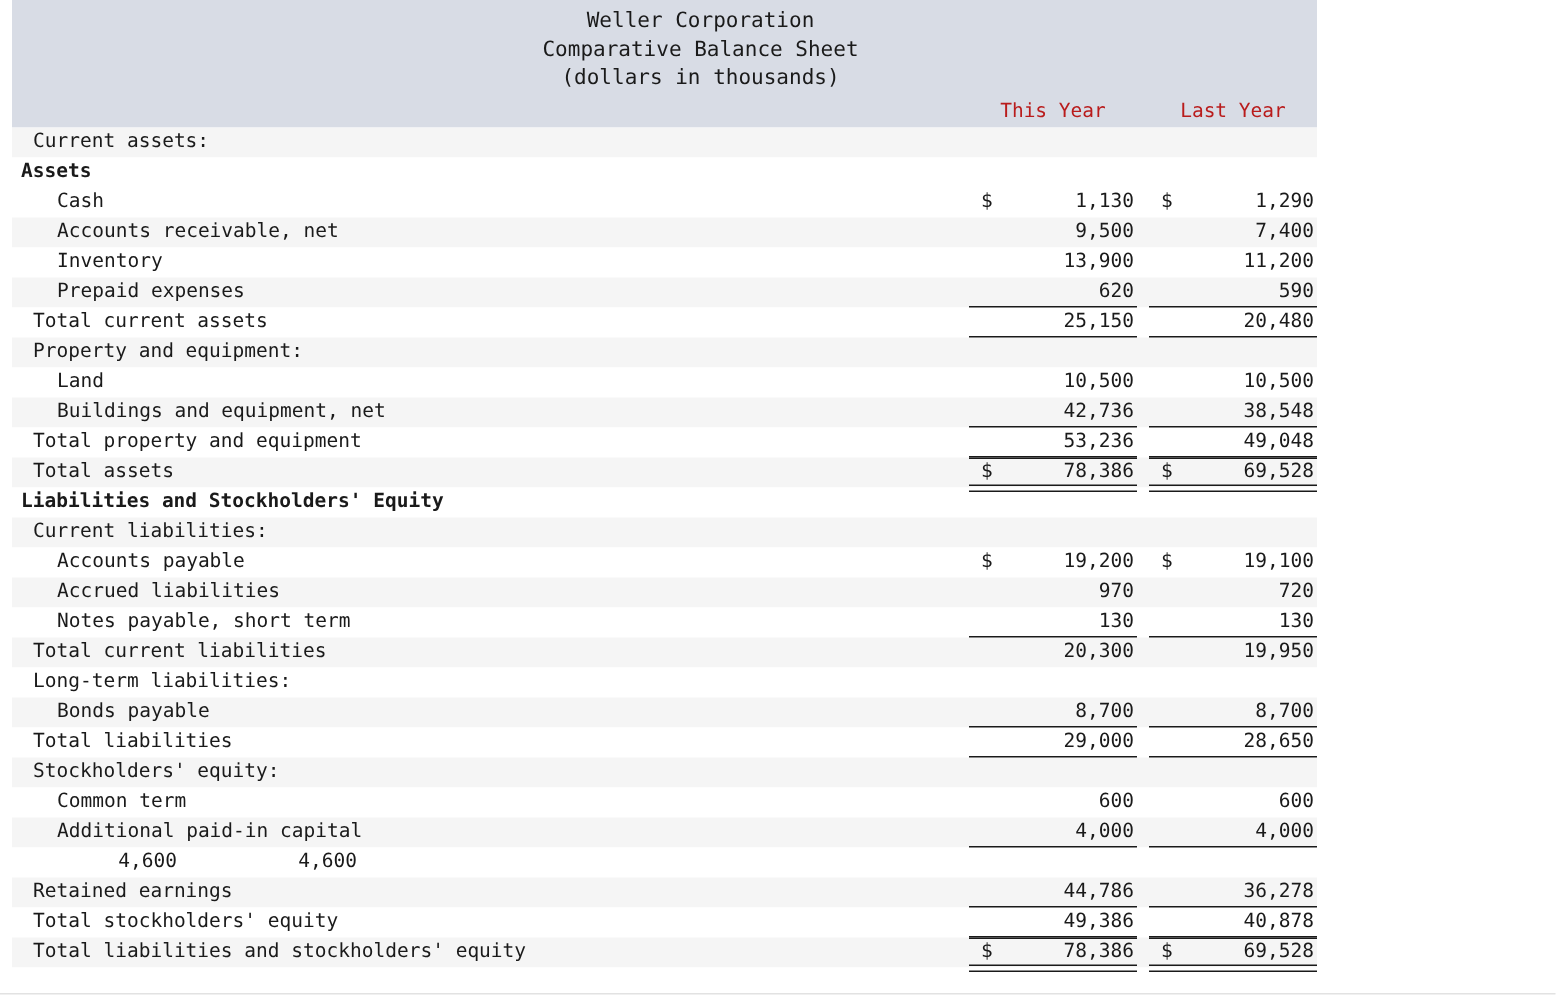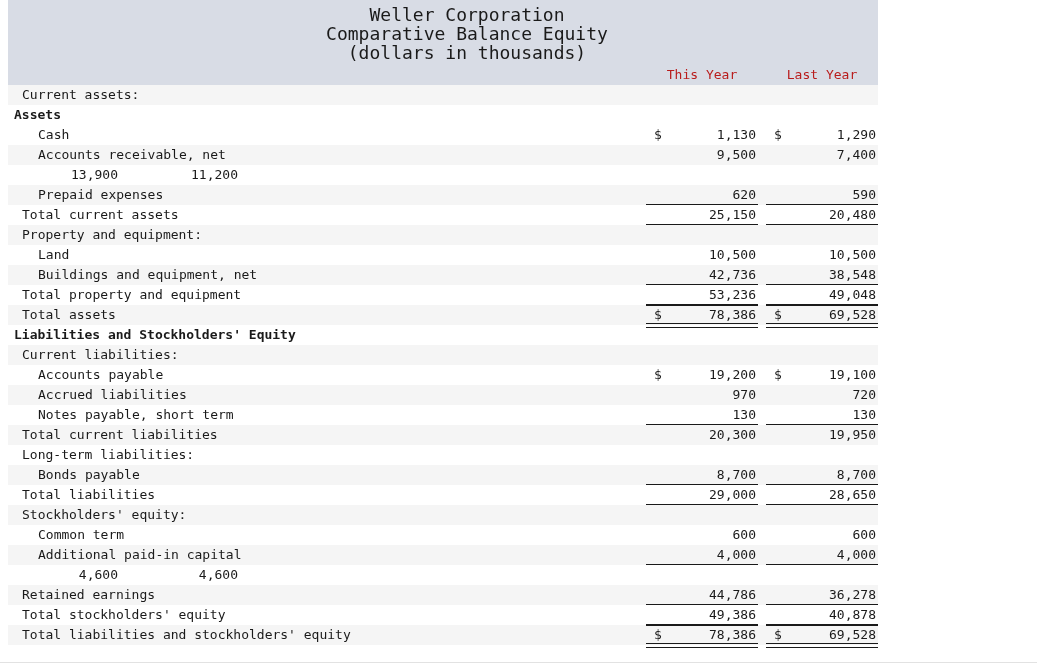--- a/index.html
+++ b/index.html
@@ -24,21 +24,21 @@
   }
 
   
   .hdr-band {
     background: #d8dce5;
     padding-top: 5px;
   }
   .title-line {
     text-align: center;
     line-height: 19px;
-    font-size: 18px;
+    font-size: 14px;
     color: #1a1a1a;
     white-space: pre;
     margin-left: 48px;
   }
   .col-head-row {
     display: flex;
     line-height: 21px;
     padding-top: 2px;
   }
   .col-head-row .lbl { flex: 1 1 auto; }
@@ -130,21 +130,21 @@
     background: #e2e2e2;
   }
 </style>
 </head>
 <body>
 
 <div class="sheet">
 
   <div class="hdr-band">
     <div class="title-line">Weller Corporation</div>
-    <div class="title-line">Comparative Balance Equity</div>
+    <div class="title-line">Comparative Balance Sheet</div>
     <div class="title-line">(dollars in thousands)</div>
     <div class="col-head-row">
       <div class="lbl"></div>
       <div class="ch first">This Year</div>
       <div class="ch second">Last Year</div>
     </div>
   </div>
 
   <div id="rows-container">
       <div class="row alt">
@@ -161,20 +161,21 @@
         <div class="label ind2">Cash</div>
         <div class="num"><span class="cur">$</span><div class="inner">1,130</div></div>
         <div class="num second"><span class="cur">$</span><div class="inner">1,290</div></div>
       </div>
       <div class="row alt">
         <div class="label ind2">Accounts receivable, net</div>
         <div class="num"><div class="inner">9,500</div></div>
         <div class="num second"><div class="inner">7,400</div></div>
       </div>
       <div class="row">
+        <div class="label ind2">Inventory</div>
         <div class="num"><div class="inner">13,900</div></div>
         <div class="num second"><div class="inner">11,200</div></div>
       </div>
       <div class="row alt">
         <div class="label ind2">Prepaid expenses</div>
         <div class="num rule-bottom"><div class="inner">620</div></div>
         <div class="num second rule-bottom"><div class="inner">590</div></div>
       </div>
       <div class="row">
         <div class="label ind1">Total current assets</div>

